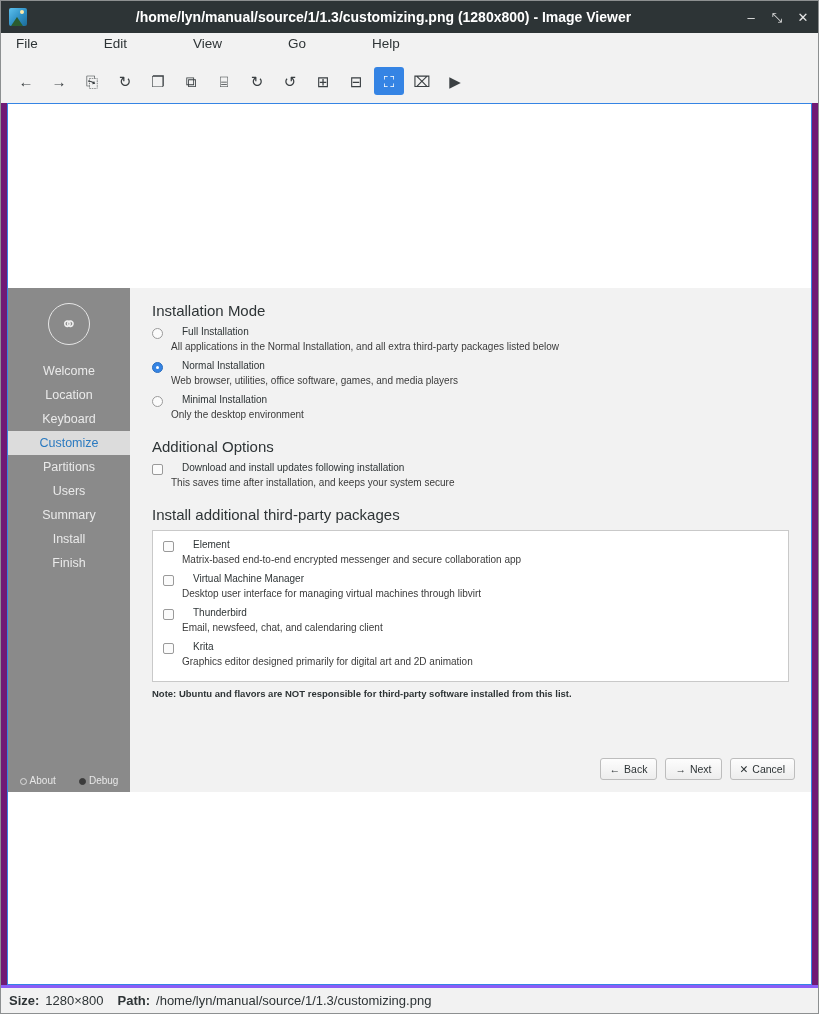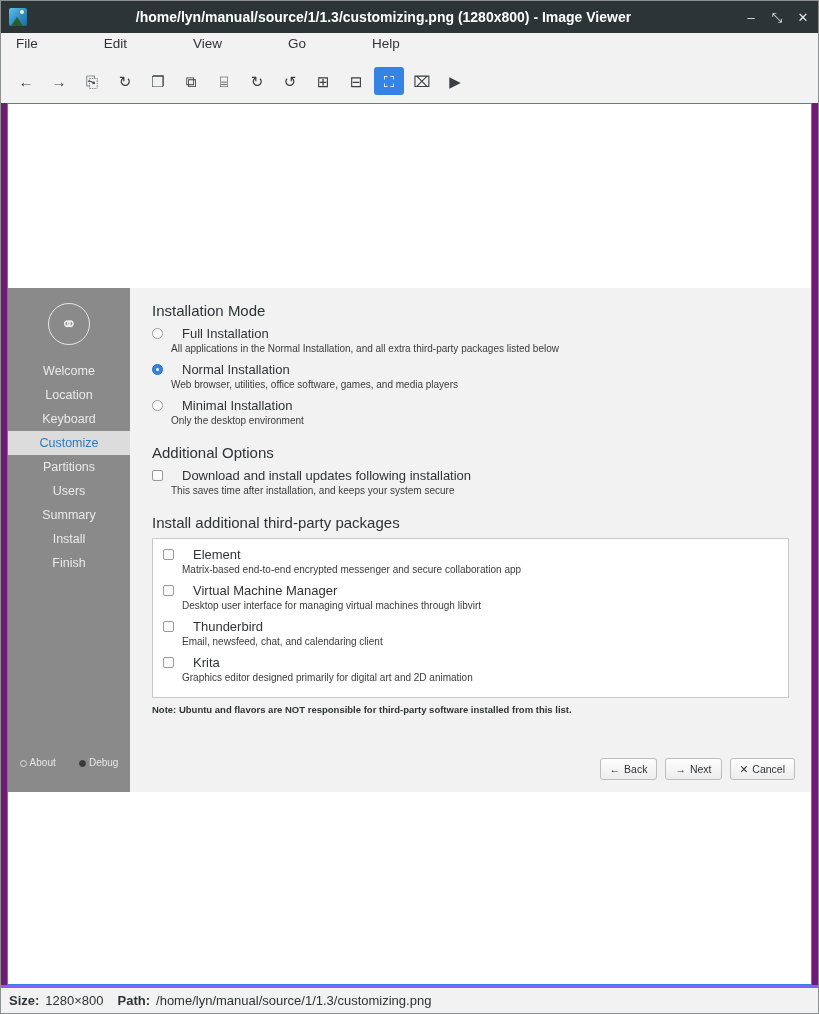--- a/index.html
+++ b/index.html
@@ -152,21 +152,21 @@
     text-align: center;
     padding: 5px 4px;
     color: #eaeaea;
   }
   .inst-step.current {
     background: #dcdcdc;
     color: #2b7ac0;
   }
   .inst-bottom {
     position: absolute;
-    bottom: 24px; left: 0; right: 0;
+    bottom: 6px; left: 0; right: 0;
     display: flex;
     justify-content: space-around;
     align-items: center;
     font-size: 10px;
     color: #e7e7e7;
   }
   .inst-bottom .dot {
     display: inline-block;
     width: 7px; height: 7px;
     border-radius: 50%;
@@ -211,21 +211,21 @@
   }
   .cbox {
     width: 11px; height: 11px;
     border: 1px solid #9a9a9a;
     background: #fbfbfb;
     border-radius: 2px;
     margin-right: 8px;
     margin-top: 2px;
     flex: 0 0 auto;
   }
-  .opt-label { font-size: 13px; color: #2e3436; padding-left: 11px; }
+  .opt-label { font-size: 10px; color: #2e3436; padding-left: 11px; }
   .opt-desc {
     font-size: 10px;
     color: #3b3b3b;
     margin: 0 0 8px 19px;
   }
   .pkg-box {
     border: 1px solid #c9c9c9;
     background: #ffffff;
     padding: 8px 10px 6px 10px;
     margin-top: 3px;

